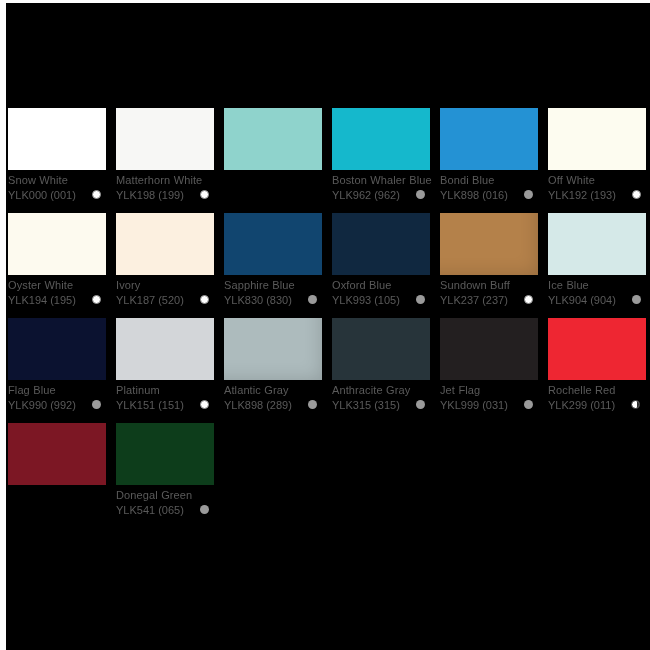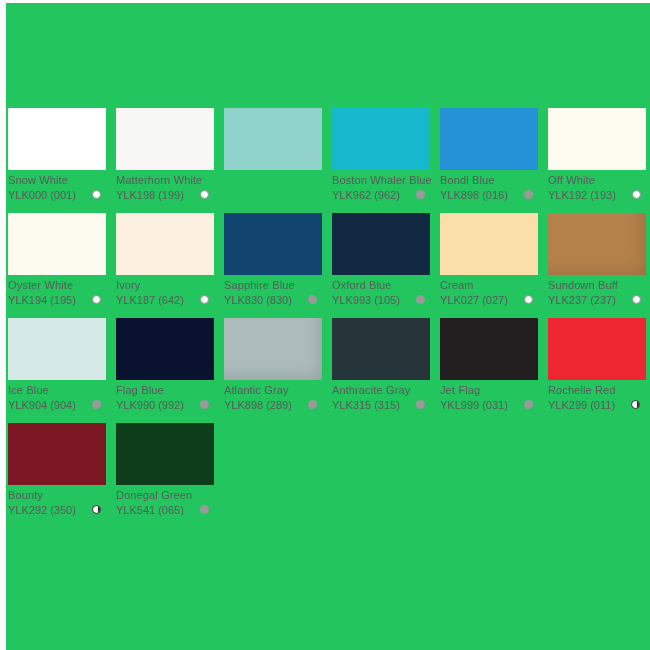--- a/index.html
+++ b/index.html
@@ -14,21 +14,21 @@
     font-family: "Liberation Sans", sans-serif;
     overflow: hidden;
     position: relative;
   }
   #page {
     position: absolute;
     left: 0;
     top: 0;
     width: 650px;
     height: 650px;
-    background: #22c55e;
+    background: #000000;
     box-sizing: border-box;
     border-left: 6px solid #fdfdfd;
     border-top: 3px solid #fdfdfd;
   }
   #swatch-grid {
     position: absolute;
     left: 2px;
     top: 105px;
     width: 648px;
     display: grid;
@@ -179,21 +179,21 @@
             <span class="ccode">YLK194 (195)</span>
             <span class="dot hollow"></span>
           </div>
         </div>
       </div>
       <div class="swatch-cell">
         <div class="chip" style="background: rgb(252, 240, 224);"></div>
         <div class="meta">
           <div class="cname">Ivory</div>
           <div class="crow">
-            <span class="ccode">YLK187 (642)</span>
+            <span class="ccode">YLK187 (520)</span>
             <span class="dot hollow"></span>
           </div>
         </div>
       </div>
       <div class="swatch-cell">
         <div class="chip" style="background: rgb(17, 69, 111);"></div>
         <div class="meta">
           <div class="cname">Sapphire Blue</div>
           <div class="crow">
             <span class="ccode">YLK830 (830)</span>
@@ -205,30 +205,20 @@
         <div class="chip" style="background: rgb(16, 40, 64);"></div>
         <div class="meta">
           <div class="cname">Oxford Blue</div>
           <div class="crow">
             <span class="ccode">YLK993 (105)</span>
             <span class="dot filled"></span>
           </div>
         </div>
       </div>
       <div class="swatch-cell">
-        <div class="chip" style="background: rgb(251, 223, 168);"></div>
-        <div class="meta">
-          <div class="cname">Cream</div>
-          <div class="crow">
-            <span class="ccode">YLK027 (027)</span>
-            <span class="dot hollow"></span>
-          </div>
-        </div>
-      </div>
-      <div class="swatch-cell">
         <div class="chip shadowed" style="background: rgb(180, 129, 74);"></div>
         <div class="meta">
           <div class="cname">Sundown Buff</div>
           <div class="crow">
             <span class="ccode">YLK237 (237)</span>
             <span class="dot hollow"></span>
           </div>
         </div>
       </div>
       <div class="swatch-cell">
@@ -241,20 +231,30 @@
           </div>
         </div>
       </div>
       <div class="swatch-cell">
         <div class="chip" style="background: rgb(11, 18, 48);"></div>
         <div class="meta">
           <div class="cname">Flag Blue</div>
           <div class="crow">
             <span class="ccode">YLK990 (992)</span>
             <span class="dot filled"></span>
+          </div>
+        </div>
+      </div>
+      <div class="swatch-cell">
+        <div class="chip" style="background: rgb(211, 214, 217);"></div>
+        <div class="meta">
+          <div class="cname">Platinum</div>
+          <div class="crow">
+            <span class="ccode">YLK151 (151)</span>
+            <span class="dot hollow"></span>
           </div>
         </div>
       </div>
       <div class="swatch-cell">
         <div class="chip shadowed" style="background: rgb(173, 187, 189);"></div>
         <div class="meta">
           <div class="cname">Atlantic Gray</div>
           <div class="crow">
             <span class="ccode">YLK898 (289)</span>
             <span class="dot filled"></span>
@@ -286,27 +286,20 @@
         <div class="meta">
           <div class="cname">Rochelle Red</div>
           <div class="crow">
             <span class="ccode">YLK299 (011)</span>
             <span class="dot half"></span>
           </div>
         </div>
       </div>
       <div class="swatch-cell">
         <div class="chip" style="background: rgb(124, 23, 36);"></div>
-        <div class="meta">
-          <div class="cname">Bounty</div>
-          <div class="crow">
-            <span class="ccode">YLK292 (350)</span>
-            <span class="dot half"></span>
-          </div>
-        </div>
       </div>
       <div class="swatch-cell">
         <div class="chip" style="background: rgb(13, 61, 27);"></div>
         <div class="meta">
           <div class="cname">Donegal Green</div>
           <div class="crow">
             <span class="ccode">YLK541 (065)</span>
             <span class="dot filled"></span>
           </div>
         </div>

